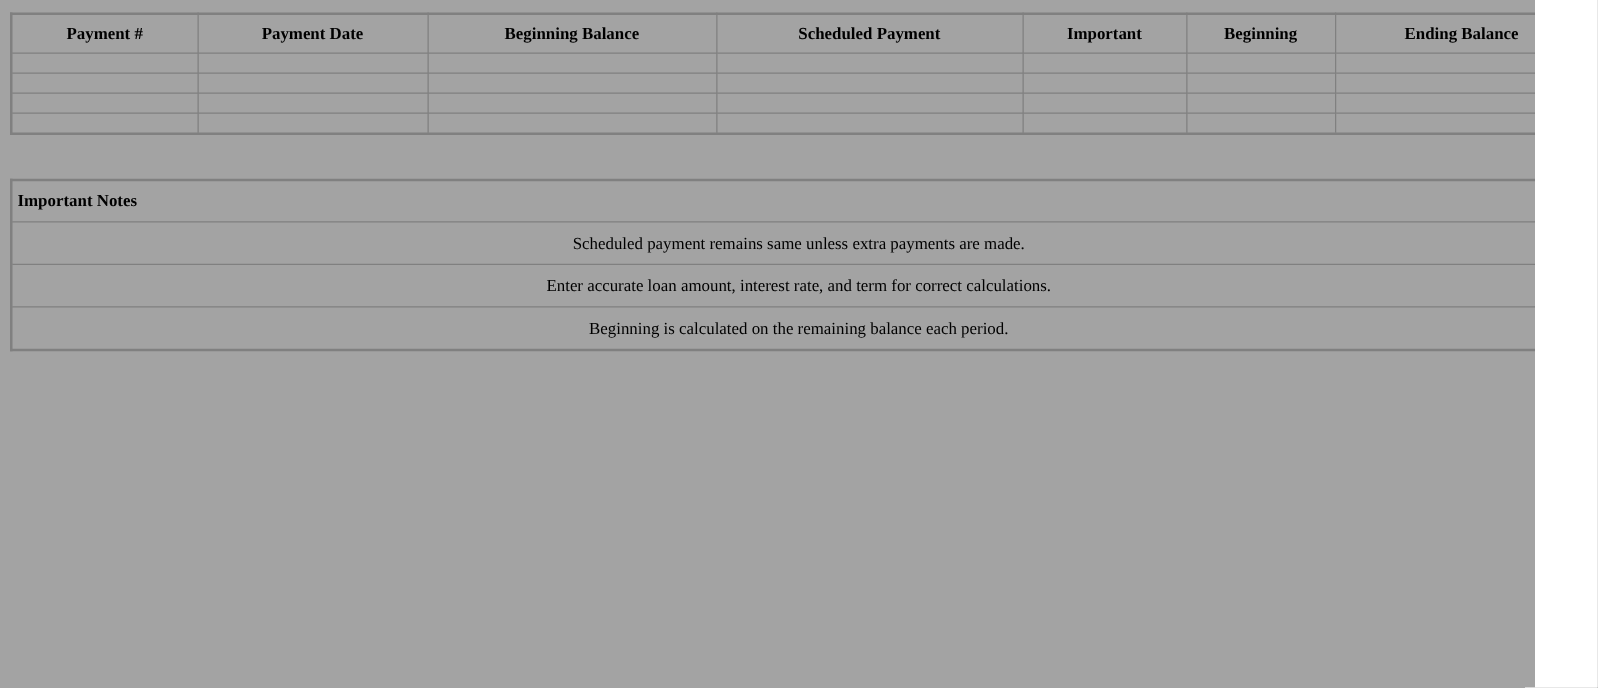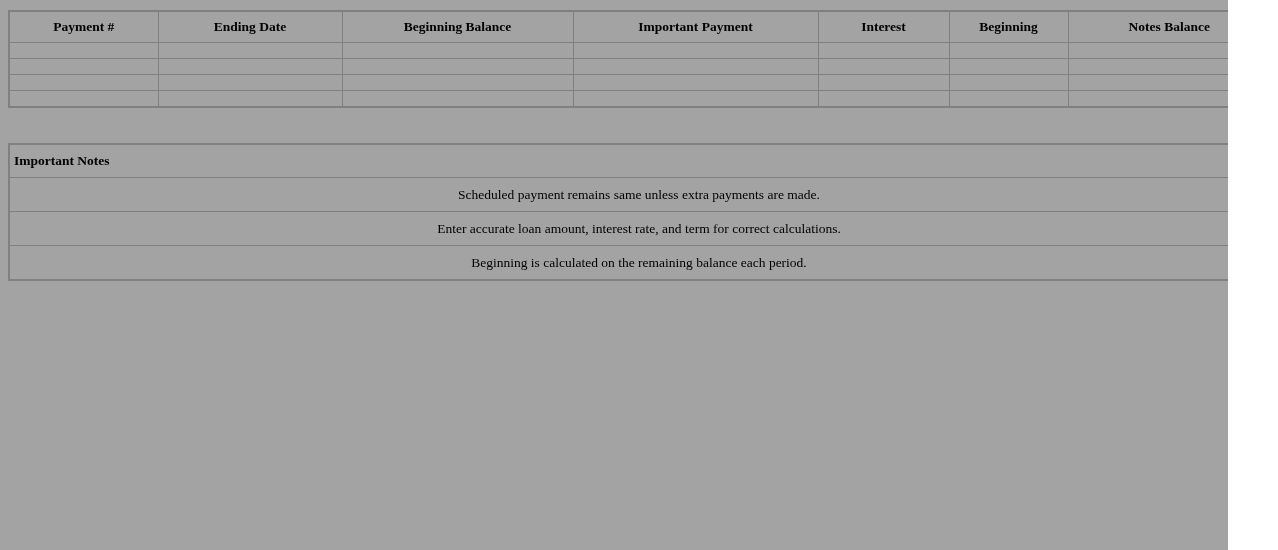--- a/index.html
+++ b/index.html
@@ -77,26 +77,26 @@
         <col style="width:184px">
         <col style="width:231px">
       <col style="width:245px">
         <col style="width:131px">
         <col style="width:119px">
       <col style="width:203px">
     </colgroup>
     <thead>
       <tr>
         <th>Payment #</th>
-        <th>Ending Date</th>
+        <th>Payment Date</th>
         <th>Beginning Balance</th>
-        <th>Important Payment</th>
-        <th>Interest</th>
+        <th>Scheduled Payment</th>
+        <th>Important</th>
         <th>Beginning</th>
-        <th>Notes Balance</th>
+        <th>Ending Balance</th>
       </tr>
     </thead>
     <tbody>
       <tr>
         <td></td>
         <td></td>
         <td></td>
         <td></td>
         <td></td>
         <td></td>

